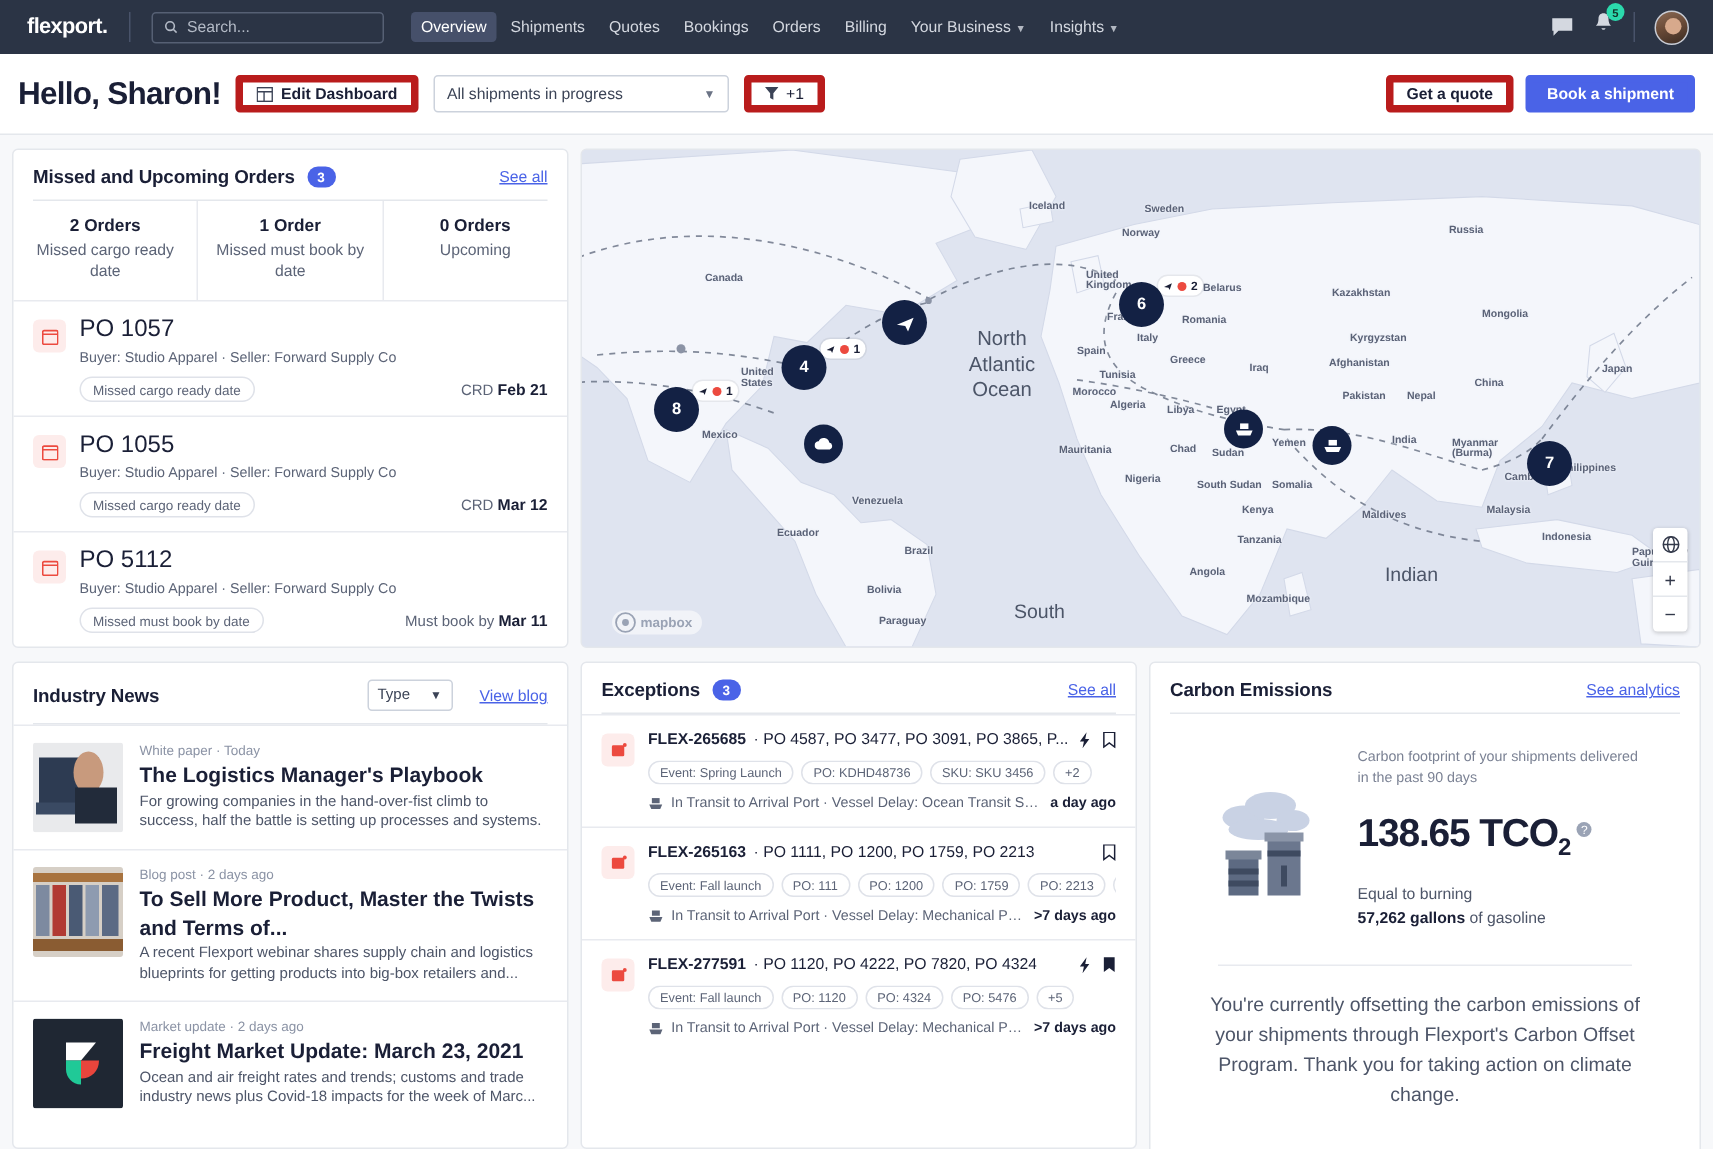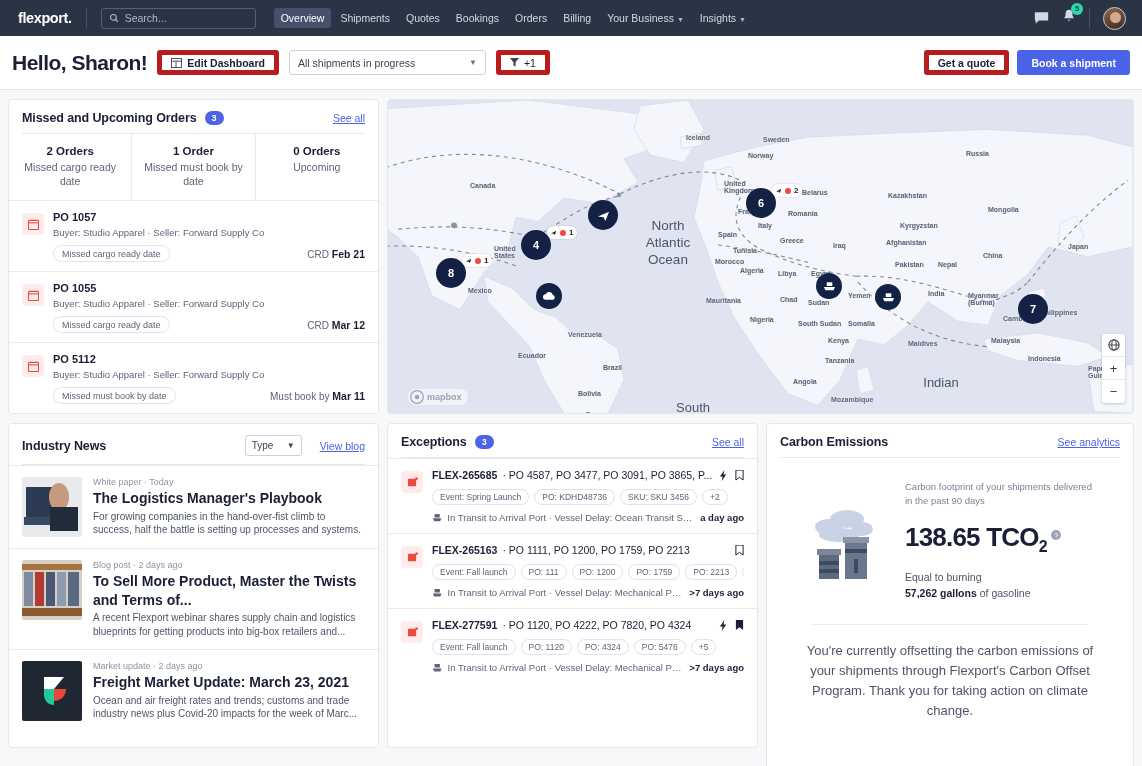--- a/index.html
+++ b/index.html
@@ -121,21 +121,21 @@
   .order-row {
     display: flex; gap: 9px; padding: 10px 13px 9px 13px;
     border-top: 1px solid #e8eaef;
   }
   .cal-icon {
     flex: none; width: 22px; height: 22px; border-radius: 4px;
     background: #fdeceb; display: flex; align-items: center; justify-content: center;
     margin-top: 2px;
   }
   .order-main { flex: 1; min-width: 0; }
-  .po-title { font-size: 11px; font-weight: bold; margin-bottom: 4px; }
+  .po-title { font-size: 16px; font-weight: normal; margin-bottom: 4px; }
   .po-sub { font-size: 9.5px; color: #5c6477; margin-bottom: 7px; }
   .po-foot { display: flex; align-items: center; }
   .chip {
     border: 1px solid #dfe2e9; border-radius: 11px; padding: 2.5px 8px;
     font-size: 9px; color: #5c6477; white-space: nowrap;
   }
   .crd { margin-left: auto; font-size: 10px; color: #5c6477; }
   .crd b { color: #1a1f36; font-size: 10.5px; }
 
   
@@ -650,21 +650,21 @@
           <svg width="60" height="60" viewBox="0 0 60 60">
               <rect width="60" height="60" fill="#1f2733"></rect>
               <path d="M22 16h20l-10 12H22z" fill="#fff"></path>
               <path d="M32 28h12c0 7-5 12-12 12z" fill="#e8453c"></path>
               <path d="M22 28h10v16c-6 0-10-5-10-10z" fill="#20c997"></path>
             </svg>
         </div>
         <div class="news-body">
           <div class="news-meta">Market update · 2 days ago</div>
           <div class="news-title">Freight Market Update: March 23, 2021</div>
-          <div class="news-desc">Ocean and air freight rates and trends; customs and trade industry news plus Covid-20 impacts for the week of Marc...</div>
+          <div class="news-desc">Ocean and air freight rates and trends; customs and trade industry news plus Covid-18 impacts for the week of Marc...</div>
         </div>
       </div>
     </div>
 
     <div class="card exc-card">
       <div class="card-head">
         <span class="card-title">Exceptions</span>
         <span class="pill-count">3</span>
         <span class="card-link">See all</span>
       </div>

